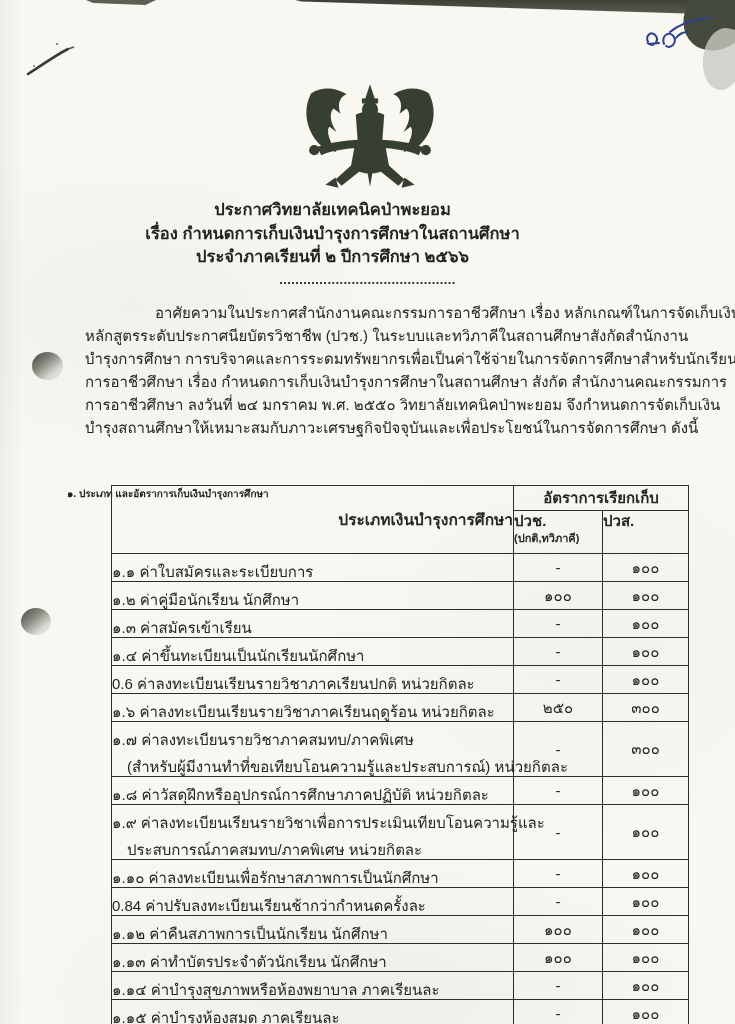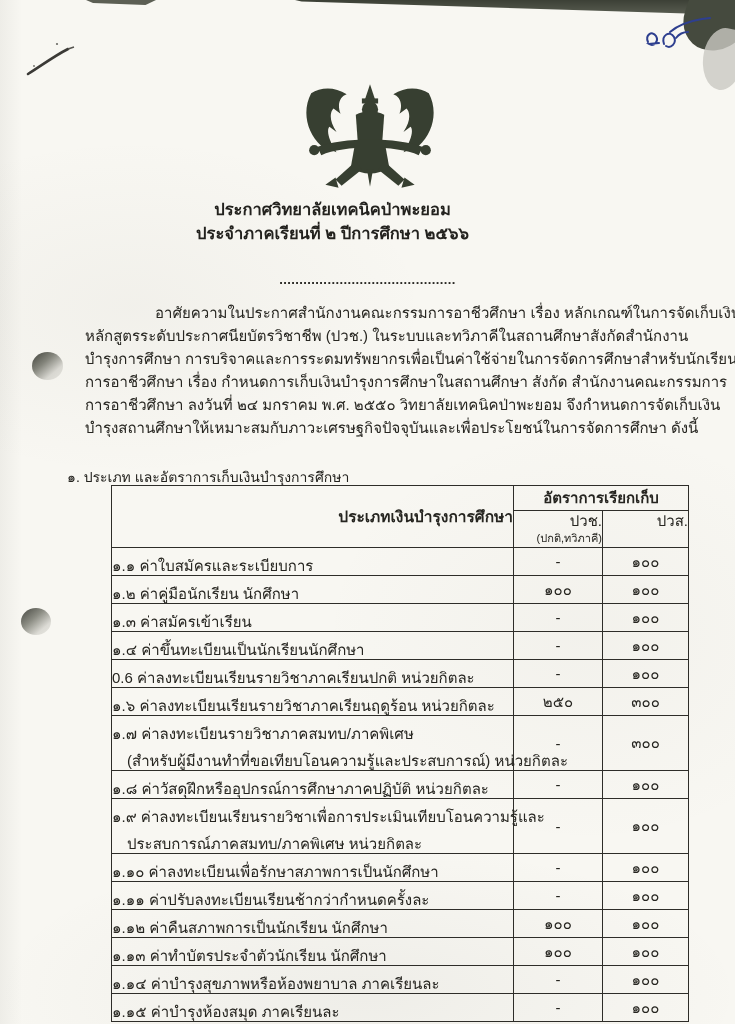--- a/index.html
+++ b/index.html
@@ -51,30 +51,30 @@
   
   .title-block { position:absolute; left:0; top:198px; width:665px; text-align:center; }
   .title-line { font-size:16.5px; font-weight:bold; line-height:23.5px; color:#23221e; }
   .dots { position:absolute; left:0; top:272px; width:735px; text-align:center;
           font-size:13px; font-weight:bold; letter-spacing:.4px; color:#2a2925; }
 
   .body-block { position:absolute; left:85px; top:301px; width:585px; }
   .body-line { font-size:15px; line-height:23px; white-space:nowrap; color:#272621; }
   .body-line.first { padding-left:70px; }
 
-  .section-heading { position:absolute; left:67px; top:466px; font-size:14px;
-                     font-weight:normal; color:#22211d; }
+  .section-heading { position:absolute; left:67px; top:486px; font-size:10px;
+                     font-weight:bold; color:#22211d; }
 
   
   table.fees { position:absolute; left:111px; top:485px; width:577px;
                border-collapse:collapse; table-layout:fixed; }
   table.fees th, table.fees td { border:1.5px solid #2e2d29; padding:0; color:#262520; }
   th.group { height:19px; font-size:15px; font-weight:bold; text-align:center; }
   th.cat   { font-size:15.5px; font-weight:bold; text-align:right; }
-  th.sub   { height:37px; font-weight:normal; text-align:right; vertical-align:top; padding-top:3px; }
+  th.sub   { height:43px; font-weight:bold; text-align:left; vertical-align:top; padding-top:3px; }
   .sub-l1  { font-size:15px; line-height:19px; }
   .sub-l2  { font-size:11px; line-height:16px; }
   td.label { font-size:15px; padding-left:7px; vertical-align:middle; }
   td.label .l2 { padding-left:15px; }
   td.label div { line-height:19px; white-space:nowrap;margin-top:8px; }
   td.val   { text-align:center; font-size:15px; vertical-align:middle; }
   tr.single td { height:23px; }
   tr.double td { height:42px; }
 </style>
 </head>
@@ -129,20 +129,21 @@
 
       <path d="M56 76 L36 94 L42 100 L62 84 Z"></path>
       <path d="M84 76 L104 94 L98 100 L78 84 Z"></path>
       <path d="M36 92 L26 99 L39 102 Z"></path>
       <path d="M104 92 L114 99 L101 102 Z"></path>
     </g>
   </svg>
 
   <div class="title-block">
       <div class="title-line">ประกาศวิทยาลัยเทคนิคป่าพะยอม</div>
+      <div class="title-line">เรื่อง กำหนดการเก็บเงินบำรุงการศึกษาในสถานศึกษา</div>
       <div class="title-line">ประจำภาคเรียนที่ ๒ ปีการศึกษา ๒๕๖๖</div>
     </div>
 
   <div class="dots">............................................</div>
 
   <div class="body-block">
       <div class="body-line first">อาศัยความในประกาศสำนักงานคณะกรรมการอาชีวศึกษา  เรื่อง  หลักเกณฑ์ในการจัดเก็บเงิน</div>
       <div class="body-line">หลักสูตรระดับประกาศนียบัตรวิชาชีพ (ปวช.) ในระบบและทวิภาคีในสถานศึกษาสังกัดสำนักงาน</div>
       <div class="body-line">บำรุงการศึกษา การบริจาคและการระดมทรัพยากรเพื่อเป็นค่าใช้จ่ายในการจัดการศึกษาสำหรับนักเรียน</div>
       <div class="body-line">การอาชีวศึกษา เรื่อง กำหนดการเก็บเงินบำรุงการศึกษาในสถานศึกษา สังกัด สำนักงานคณะกรรมการ</div>
@@ -241,21 +242,21 @@
         </tr>
         <tr class="single">
           <td class="label">
             <div class="l1">๑.๑๐ ค่าลงทะเบียนเพื่อรักษาสภาพการเป็นนักศึกษา</div>
           </td>
           <td class="val">-</td>
           <td class="val">๑๐๐</td>
         </tr>
         <tr class="single">
           <td class="label">
-            <div class="l1">๑.๑๑ ค่าปรับลงทะเบียนเรียนช้ากว่ากำหนดครั้งละ</div>
+            <div class="l1">0.84 ค่าปรับลงทะเบียนเรียนช้ากว่ากำหนดครั้งละ</div>
           </td>
           <td class="val">-</td>
           <td class="val">๑๐๐</td>
         </tr>
         <tr class="single">
           <td class="label">
             <div class="l1">๑.๑๒ ค่าคืนสภาพการเป็นนักเรียน นักศึกษา</div>
           </td>
           <td class="val">๑๐๐</td>
           <td class="val">๑๐๐</td>

